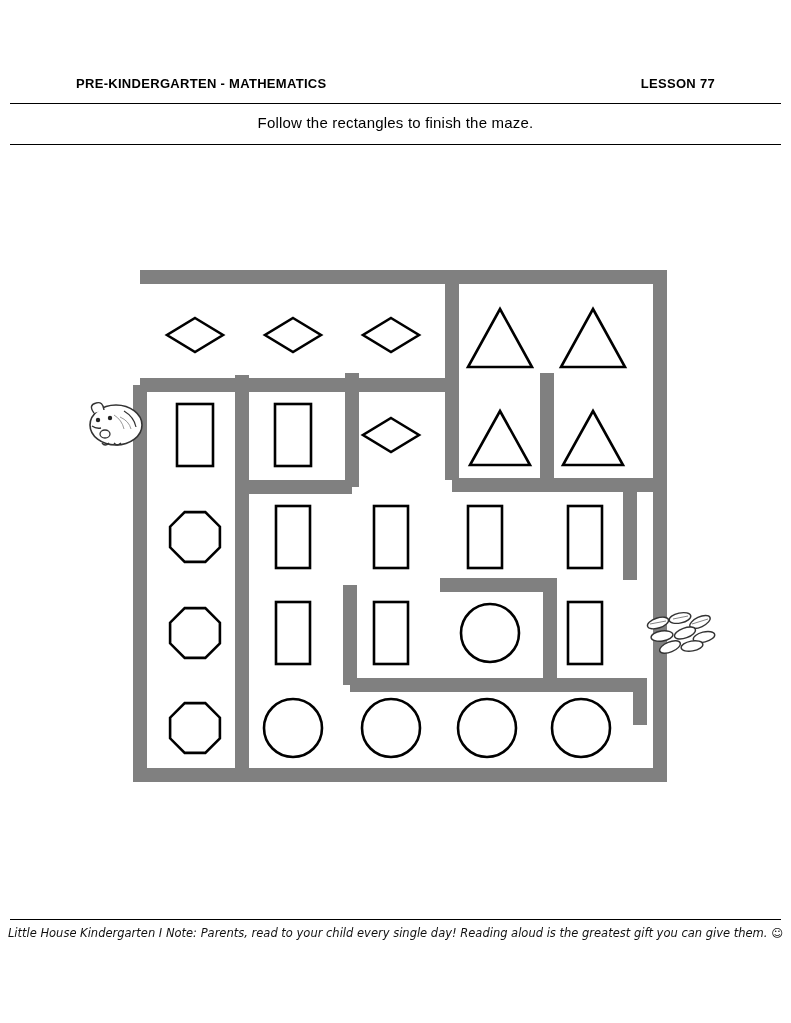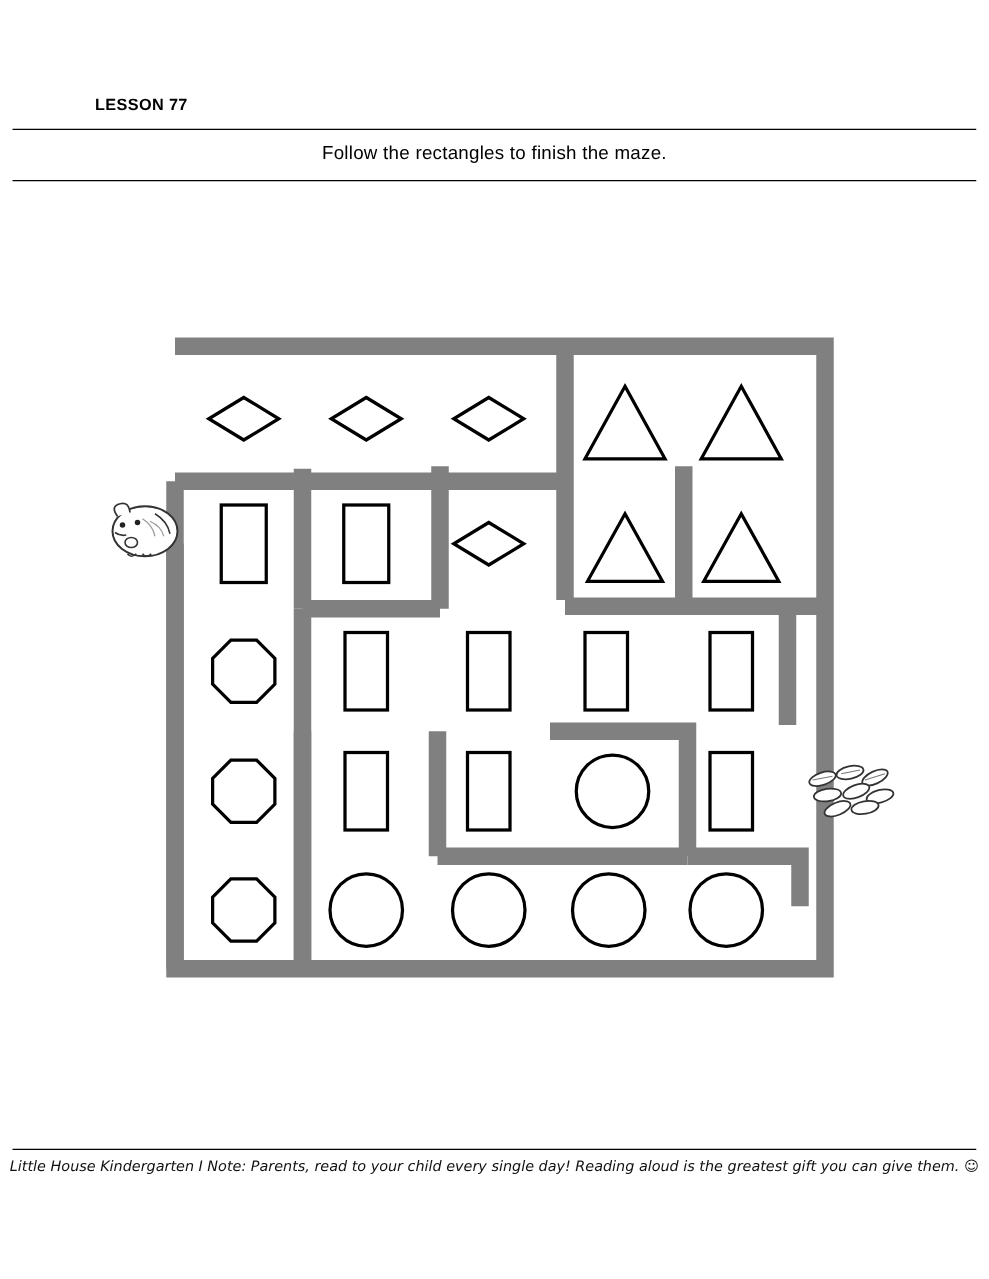--- a/index.html
+++ b/index.html
@@ -89,20 +89,21 @@
   .critter {
     position: absolute;
   }
   #guinea-pig { left: 20px; top: 138px; }
   #seeds { left: 580px; top: 348px; }
 </style>
 </head>
 <body>
 
 <div class="header-row">
+  <div class="header-left">PRE-KINDERGARTEN - MATHEMATICS</div>
   <div class="header-right">LESSON 77</div>
 </div>
 
 <div class="rule rule-top"></div>
 
 <div class="instruction">Follow the rectangles to finish the maze.</div>
 
 <div class="rule rule-mid"></div>
 
 <div class="maze-wrap">

